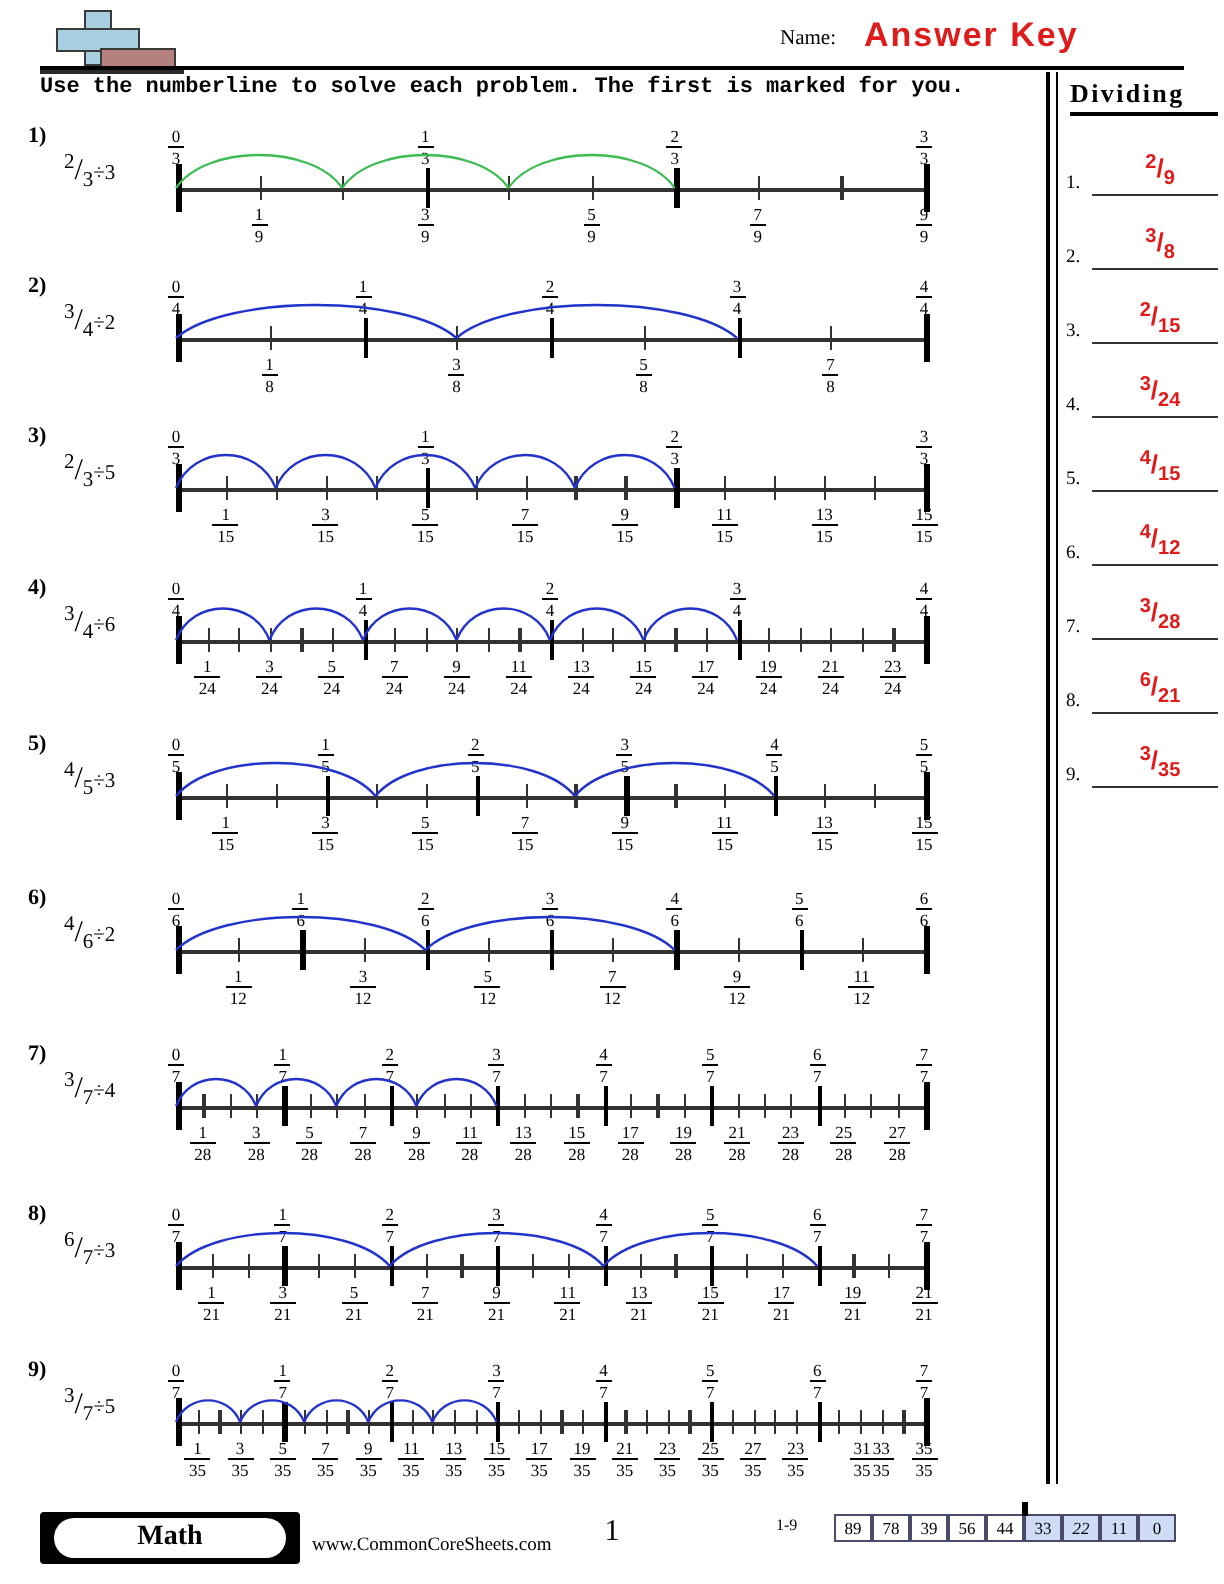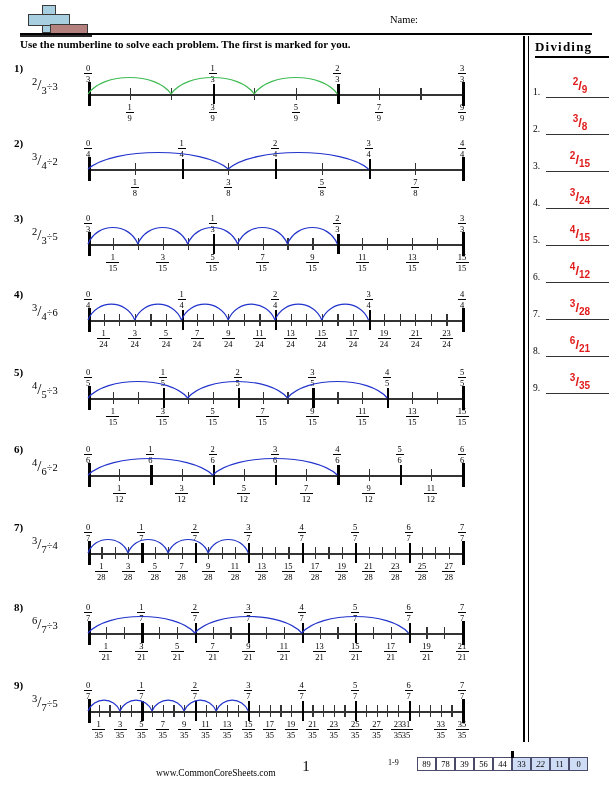--- a/index.html
+++ b/index.html
@@ -28,21 +28,21 @@
   #name-label { position:absolute; left:390px; top:14px; font-size:10.5px; }
   #answer-key {
     position:absolute; left:432px; top:8px;
     font-family:"Liberation Sans", sans-serif;
     font-size:17px; font-weight:bold; color:#e01b1b; letter-spacing:1px;
   }
   #header-rule { position:absolute; left:20px; top:33px; width:572px; height:2px; background:#000; }
 
   #instructions {
     position:absolute; left:20px; top:38px; width:495px;
-    font-family:Liberation Serif, serif;
+    font-family:Liberation Mono, monospace;
     font-weight:bold; font-size:11px;
   }
 
   
   #answers-col { position:absolute; left:523px; top:36px; width:89px; height:706px; }
   #answers-col .vline1 { position:absolute; left:0px; top:0; width:2px; height:706px; background:#000; }
   #answers-col .vline2 { position:absolute; left:5px; top:0; width:1px; height:706px; background:#000; }
   #answers-title {
     position:absolute; left:12px; top:3px; width:74px;
     font-weight:bold; font-size:13px; letter-spacing:1.2px;
@@ -112,20 +112,21 @@
 <body>
 
 <div id="header">
   <div id="logo">
     <div class="cross-v"></div>
     <div class="cross-h"></div>
     <div class="block"></div>
     <div class="base"></div>
   </div>
   <div id="name-label">Name:</div>
+  <div id="answer-key">Answer Key</div>
   <div id="header-rule"></div>
 </div>
 <div id="instructions">Use the numberline to solve each problem. The first is marked for you.</div>
 
 <div id="answers-col">
   <div class="vline1"></div>
   <div class="vline2"></div>
   <div id="answers-title">Dividing</div>
   <div id="answers-list">
       <div class="ans-row" style="top: 26px;">
@@ -1141,21 +1142,21 @@
         <div class="lbl lbl-bot" style="left: 277.514px; width: 22px;">
           <span class="n">27</span>
           <span class="bar" style="width:13px"></span>
           <span class="d">35</span>
         </div>
         <div class="lbl lbl-bot" style="left: 298.886px; width: 22px;">
           <span class="n">23</span>
           <span class="bar" style="width:13px"></span>
           <span class="d">35</span>
         </div>
-        <div class="lbl lbl-bot" style="left: 307px; width: 22px;">
+        <div class="lbl lbl-bot" style="left: 332px; width: 22px;">
           <span class="n">31</span>
           <span class="bar" style="width:13px"></span>
           <span class="d">35</span>
         </div>
         <div class="lbl lbl-bot" style="left: 341.629px; width: 22px;">
           <span class="n">33</span>
           <span class="bar" style="width:13px"></span>
           <span class="d">35</span>
         </div>
         <div class="lbl lbl-bot" style="left: 363px; width: 22px;">
@@ -1168,20 +1169,23 @@
           <path d="M 32.05714285714286 32 C 37.82742857142857 17.574285714285715 58.344 17.574285714285715 64.11428571428571 32" fill="none" stroke="#2233cc" stroke-width="1.2"></path>
           <path d="M 64.11428571428571 32 C 69.88457142857143 17.574285714285715 90.40114285714284 17.574285714285715 96.17142857142856 32" fill="none" stroke="#2233cc" stroke-width="1.2"></path>
           <path d="M 96.17142857142856 32 C 101.94171428571428 17.57428571428571 122.45828571428571 17.57428571428571 128.22857142857143 32" fill="none" stroke="#2233cc" stroke-width="1.2"></path>
           <path d="M 128.22857142857143 32 C 133.99885714285713 17.574285714285715 154.51542857142857 17.574285714285715 160.28571428571428 32" fill="none" stroke="#2233cc" stroke-width="1.2"></path>
         </svg>
       </div>
     </div>
   </div>
 
 <div id="footer">
+  <div id="math-badge">
+    <div class="pill">Math</div>
+  </div>
   <div id="site-url">www.CommonCoreSheets.com</div>
   <div id="page-no">1</div>
   <div id="scale-label">1-9</div>
   <div id="scale">
       <div class="sc-cell" style="left: 0px;">89</div>
       <div class="sc-cell" style="left: 19px;">78</div>
       <div class="sc-cell" style="left: 38px;">39</div>
       <div class="sc-cell" style="left: 57px;">56</div>
       <div class="sc-cell" style="left: 76px;">44</div>
       <div class="sc-cell hl" style="left: 95px;">33</div>

